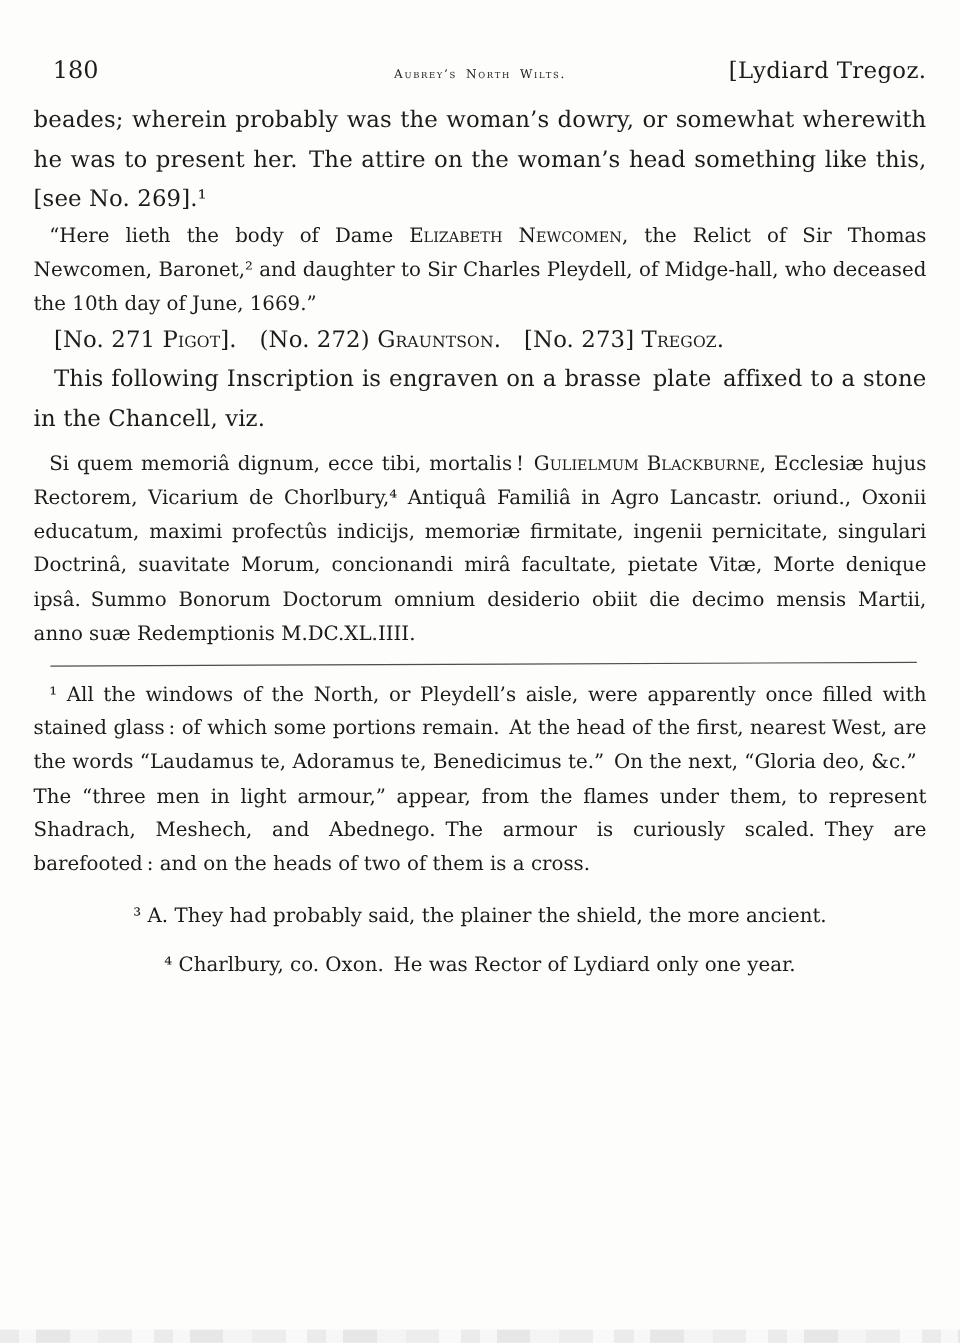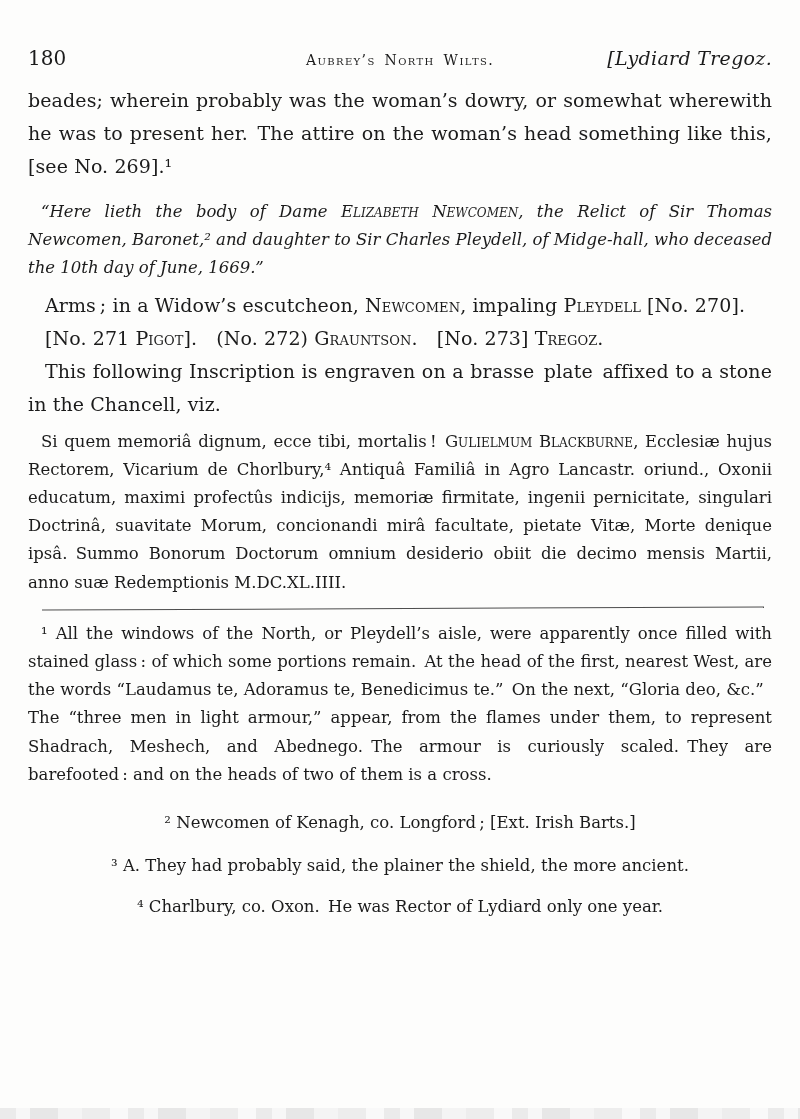--- a/index.html
+++ b/index.html
@@ -25,30 +25,30 @@
   
   .running-head {
     display: grid;
     grid-template-columns: 1fr auto 1fr;
     align-items: baseline;
     margin-bottom: 14px;
   }
   .pageno {
     font-size: 20px;
     justify-self: start;
+    margin-left: 16px;
   }
   .rtitle {
     font-variant: small-caps;
-    font-size: 14px;
+    font-size: 10px;
     letter-spacing: 1.4px;
     justify-self: center;
     word-spacing: 3px;
   }
   .marker {
-    font-style: italic;
     font-size: 19px;
     justify-self: end;
     letter-spacing: 0.3px;
   }
   
   .body-text {
     font-size: 19px;
     line-height: 1.73;
     text-align: justify;
     margin: 0;
@@ -62,21 +62,21 @@
     margin: 0;
   }
   .small-indent { text-indent: 13px; }
   .sc { font-variant: small-caps; }
   .centered-heading {
     text-align: center;
     font-weight: normal;
     font-size: 19px;
     margin: 0;
   }
-  .mt-inscription { margin-top: 15px; font-style: italic; }
+  .mt-inscription { margin-top: 0; }
   .mt-arms { margin-top: 7px; }
   .mt-heading1 { margin-top: 29px; margin-bottom: 9px; }
   .mt-heading2 { margin-top: 22px; margin-bottom: 9px; }
   .mt-latin { margin-top: 7px; }
   .footnote-rule {
     border: none;
     border-top: 1.6px solid #4d4d4d;
     margin: 11px 8px 11px 14px;
     transform: rotate(-0.25deg);
   }
@@ -110,35 +110,33 @@
     <span class="pageno">180</span>
     <span class="rtitle">Aubrey’s North Wilts.</span>
     <span class="marker">[Lydiard Tregoz.</span>
   </header>
 
   <p class="body-text">beades; wherein probably was the woman’s dowry, or somewhat wherewith he was to present her. The attire on the woman’s head something like this, [see No. 269].¹</p>
 
 
   <p class="small-text small-indent mt-inscription"><span>“Here lieth the body of Dame </span><span class="sc">Elizabeth Newcomen</span><span>, the Relict of Sir Thomas Newcomen, Baronet,² and daughter to Sir Charles Pleydell, of Midge-hall, who deceased the 10th day of June, 1669.”</span></p>
 
-  <p class="body-text indent mt-arms"><span>Arms ; in a Widow’s escutcheon, </span><span class="sc">Newcomen</span><span>, impaling </span><span class="sc">Pleydell</span><span> [No. 270].</span></p>
 
 
 
   <p class="body-text indent"><span>[No. 271 </span><span class="sc">Pigot</span><span>]. (No. 272) </span><span class="sc">Grauntson</span><span>. [No. 273] </span><span class="sc">Tregoz</span><span>.</span></p>
 
 
   <p class="body-text indent">This following Inscription is engraven on a brasse plate affixed to a stone in the Chancell, viz.</p>
 
   <p class="small-text small-indent mt-latin"><span>Si quem memoriâ dignum, ecce tibi, mortalis ! </span><span class="sc">Gulielmum Blackburne</span><span>, Ecclesiæ hujus Rectorem, Vicarium de Chorlbury,⁴ Antiquâ Familiâ in Agro Lancastr. oriund., Oxonii educatum, maximi profectûs indicijs, memoriæ firmitate, ingenii pernicitate, singulari Doctrinâ, suavitate Morum, concionandi mirâ facultate, pietate Vitæ, Morte denique ipsâ. Summo Bonorum Doctorum omnium desiderio obiit die decimo mensis Martii, anno suæ Redemptionis M.DC.XL.IIII.</span></p>
 
   <hr class="footnote-rule">
 
   <div>
     <p class="small-text small-indent footnote">¹ All the windows of the North, or Pleydell’s aisle, were apparently once filled with stained glass : of which some portions remain. At the head of the first, nearest West, are the words “Laudamus te, Adoramus te, Benedicimus te.” On the next, “Gloria deo, &amp;c.” The “three men in light armour,” appear, from the flames under them, to represent Shadrach, Meshech, and Abednego. The armour is curiously scaled. They are barefooted : and on the heads of two of them is a cross.</p>
-    <p class="small-text footnote fn-centered mt-fn2">² Newcomen of Kenagh, co. Longford ; [Ext. Irish Barts.]</p>
     <p class="small-text footnote fn-centered mt-fn3">³ A. They had probably said, the plainer the shield, the more ancient.</p>
     <p class="small-text footnote fn-centered mt-fn4">⁴ Charlbury, co. Oxon. He was Rector of Lydiard only one year.</p>
   </div>
 
   <div class="scan-band"></div>
 
 </div>
 
 </body></html>

